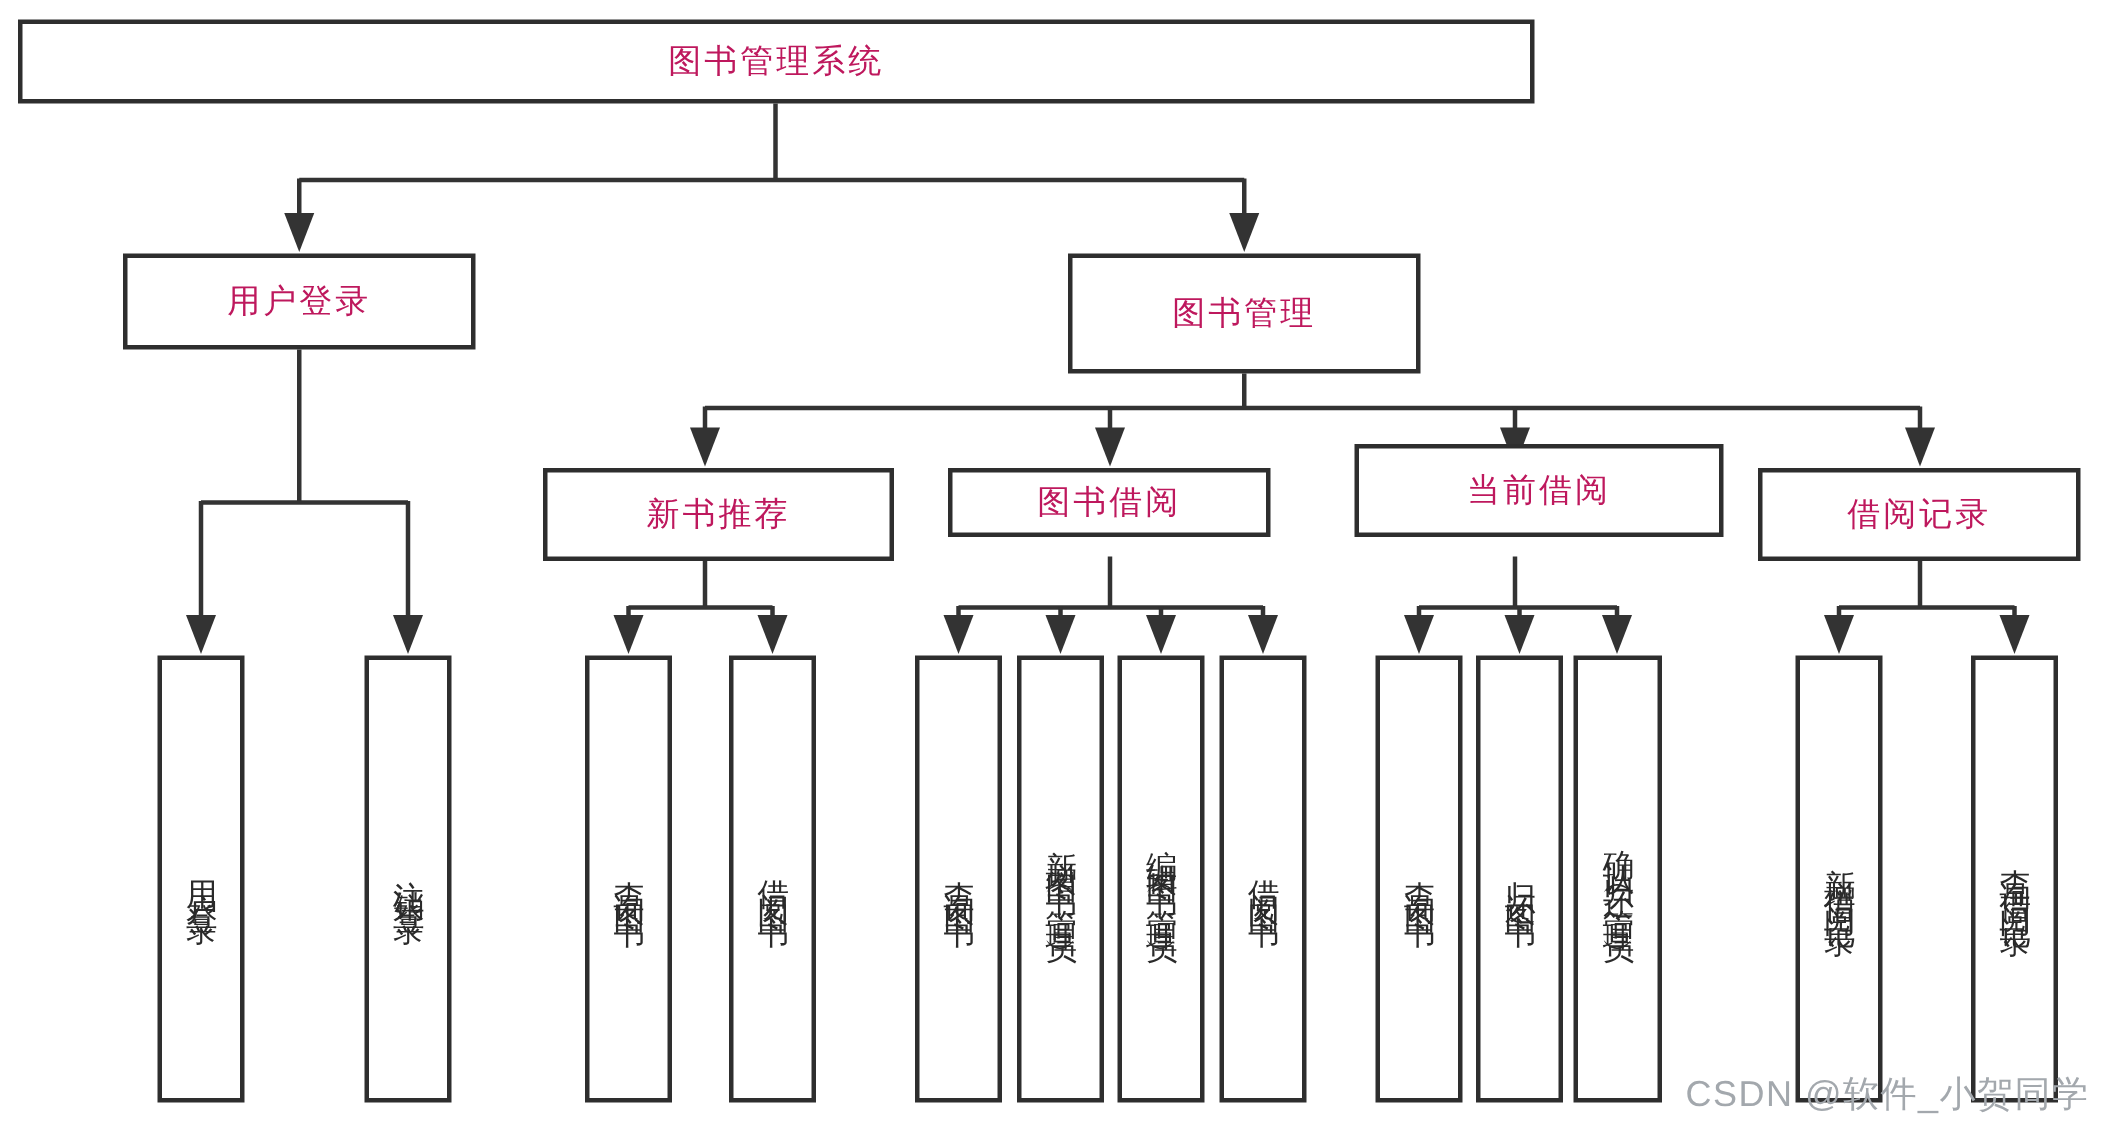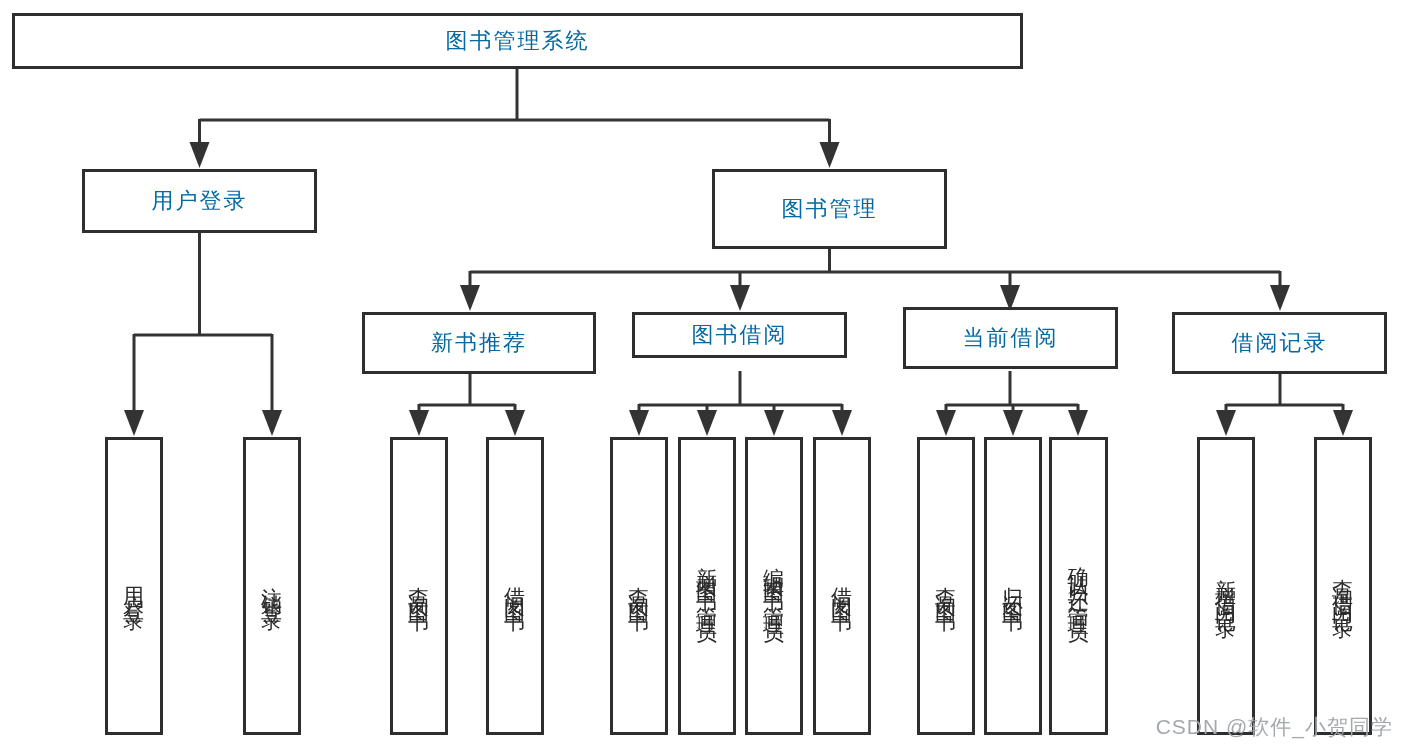--- a/index.html
+++ b/index.html
@@ -16,34 +16,34 @@
     position:absolute;
     box-sizing:border-box;
     border:3px solid #2e2e2e;
     background:#ffffff;
     display:flex;align-items:center;justify-content:center;
   }
   .box.h span{
     font-size:22px;
     letter-spacing:2px;
     white-space:nowrap;
-    color:#0369a1;
+    color:#be185d;
   }
   .box.v span{
     writing-mode:vertical-rl;
     text-orientation:mixed;
     font-size:21px;
     line-height:1;
     letter-spacing:8px;
     color:#2a2a2a;
   }
   .watermark{
     position:absolute;
     top:713px;right:12px;
-    font-size:21px;
+    font-size:24px;
     color:#a3a8ad;
     letter-spacing:1px;
     white-space:nowrap;
   }
 </style>
 </head>
 <body>
 
 <div class="canvas">
 
@@ -131,21 +131,21 @@
   <div class="box h" style="left:712px;top:169px;width:235px;height:80px">
     <span>图书管理</span>
   </div>
 
   <div class="box h" style="left:362px;top:312px;width:234px;height:62px">
     <span>新书推荐</span>
   </div>
   <div class="box h" style="left:632px;top:312px;width:215px;height:46px">
     <span>图书借阅</span>
   </div>
-  <div class="box h" style="left:903px;top:307px;width:215px;height:62px">
+  <div class="box h" style="left:903px;top:296px;width:246px;height:62px">
     <span>当前借阅</span>
   </div>
   <div class="box h" style="left:1172px;top:312px;width:215px;height:62px">
     <span>借阅记录</span>
   </div>
 
   <div class="box v" style="left:105px;top:437px;width:58px;height:298px">
     <span>用户登录</span>
   </div>
   <div class="box v" style="left:243px;top:437px;width:58px;height:298px">

